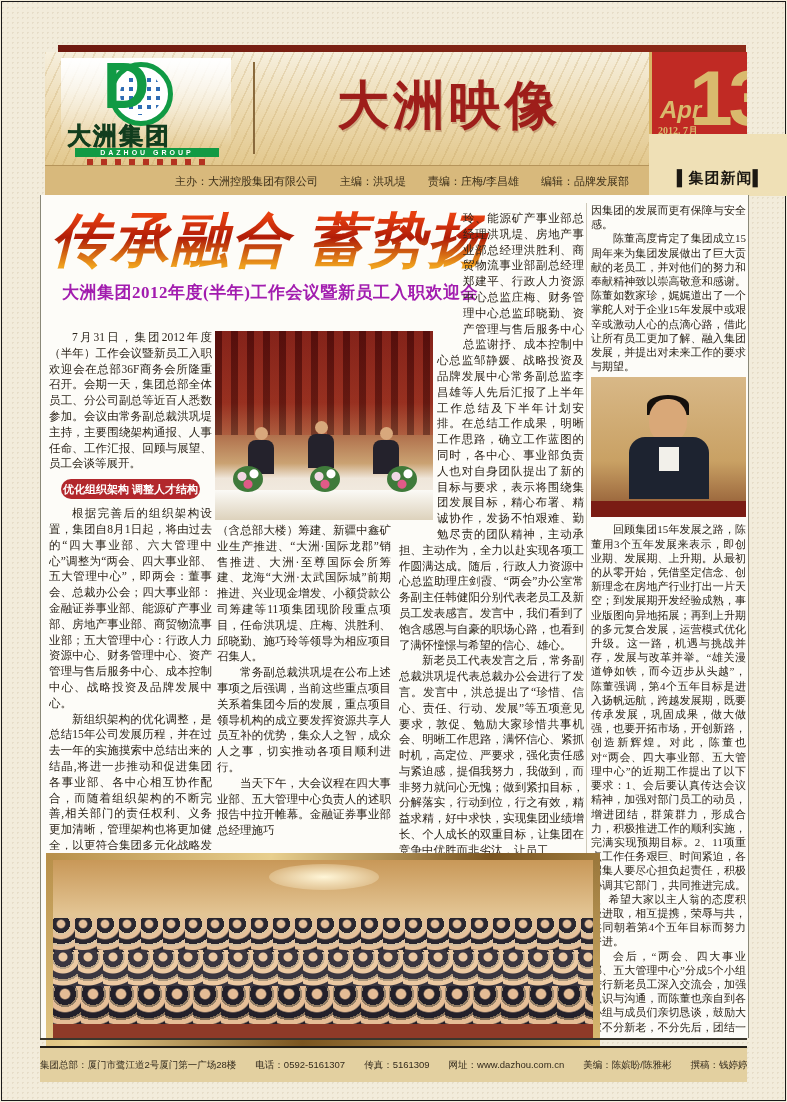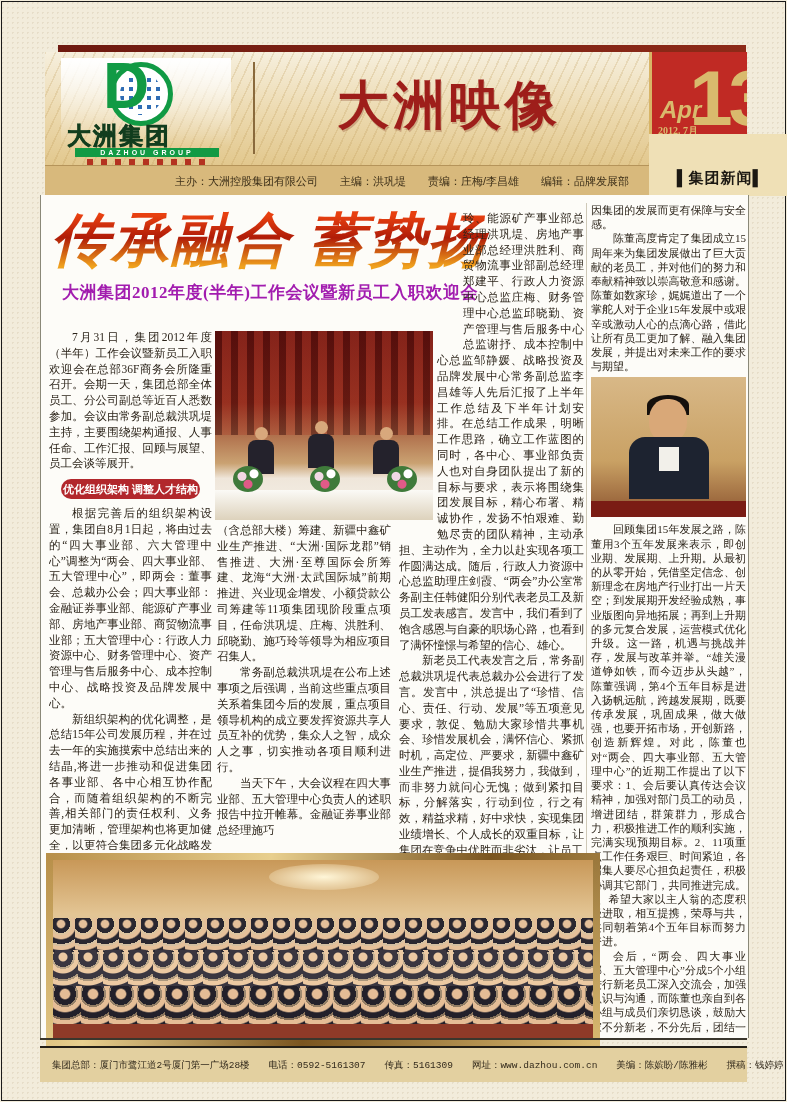--- a/index.html
+++ b/index.html
@@ -94,21 +94,21 @@
   .photo3 .row{position:absolute;left:0;width:100%;}
   .photo3 .r1{top:58px;height:34px;background:repeating-radial-gradient(circle at 8px 6px,#e5c09a 0 3.5px,#2a2730 5px 9px,transparent 9px 11px);background-size:22px 34px;}
   .photo3 .r2{top:90px;height:38px;background:repeating-radial-gradient(circle at 10px 7px,#ecc9a2 0 4px,#3a3640 5px 10px,transparent 10px 12px);background-size:25px 38px;}
   .photo3 .r3{top:126px;height:40px;background:repeating-radial-gradient(circle at 12px 8px,#e5bd96 0 4.5px,#23202a 6px 11px,transparent 11px 13px);background-size:28px 40px;}
   .photo3 .carpet{position:absolute;left:0;bottom:0;width:100%;height:16px;background:#8e3a28;}
 
   
   .footline{position:absolute;left:40px;top:1046px;width:707px;height:2px;background:#241f16;}
   .footer{position:absolute;left:40px;top:1048px;width:707px;height:34px;background:#e3d0a0;}
   .footer-text{position:absolute;left:0;top:11px;width:100%;text-align:center;font-size:9.5px;color:#332a1c;
-               font-family:Liberation Mono, monospace;white-space:nowrap;padding-left:12px;}
+               font-family:Liberation Sans, sans-serif;white-space:nowrap;}
 </style>
 </head>
 <body>
 
 <div class="page">
   <div class="page-border"></div>
 
   <div class="topbar"></div>
   <div class="mast">
     <div class="stripes"></div>
@@ -176,21 +176,21 @@
     <div class="col col2">
       <p style="text-indent:0;">（含总部大楼）筹建、新疆中鑫矿业生产推进、“大洲·国际龙郡”销售推进、大洲·至尊国际会所筹建、龙海“大洲·太武国际城”前期推进、兴业现金增发、小额贷款公司筹建等11项集团现阶段重点项目，任命洪巩堤、庄梅、洪胜利、邱晓勤、施巧玲等领导为相应项目召集人。</p>
       <p>常务副总裁洪巩堤在公布上述事项之后强调，当前这些重点项目关系着集团今后的发展，重点项目领导机构的成立要发挥资源共享人员互补的优势，集众人之智，成众人之事，切实推动各项目顺利进行。</p>
       <p>当天下午，大会议程在四大事业部、五大管理中心负责人的述职报告中拉开帷幕。金融证券事业部总经理施巧</p>
     </div>
 
     <div class="col col3">
       <div class="spacer-headline"></div>
       <div class="spacer-photo"></div>
       <p style="text-indent:0;">玲、能源矿产事业部总经理洪巩堤、房地产事业部总经理洪胜利、商贸物流事业部副总经理郑建平、行政人力资源中心总监庄梅、财务管理中心总监邱晓勤、资产管理与售后服务中心总监谢抒、成本控制中心总监邹静媛、战略投资及品牌发展中心常务副总监李昌雄等人先后汇报了上半年工作总结及下半年计划安排。在总结工作成果，明晰工作思路，确立工作蓝图的同时，各中心、事业部负责人也对自身团队提出了新的目标与要求，表示将围绕集团发展目标，精心布署、精诚协作，发扬不怕艰难、勤勉尽责的团队精神，主动承担、主动作为，全力以赴实现各项工作圆满达成。随后，行政人力资源中心总监助理庄剑霞、“两会”办公室常务副主任韩健阳分别代表老员工及新员工发表感言。发言中，我们看到了饱含感恩与自豪的职场心路，也看到了满怀憧憬与希望的信心、雄心。</p>
-      <p>新老员工代表发言之后，常务副总裁洪巩堤代表总裁办公会进行了发言。发言中，洪总提出了“珍惜、信心、责任、行动、发展”等五项意见要求，敦促、勉励大家珍惜共事机会、珍惜发展机会，满怀信心、紧抓时机，高定位、严要求，新疆中鑫矿业生产推进，提倡我努力，我做到，而非努力就问心无愧；做到紧扣目标，分解落实，行动到位，行之有效，精益求精，好中求快，实现集团业绩增长、个人成长的双重目标，让集团在竞争中优胜而非劣汰，让员工</p>
+      <p>新老员工代表发言之后，常务副总裁洪巩堤代表总裁办公会进行了发言。发言中，洪总提出了“珍惜、信心、责任、行动、发展”等五项意见要求，敦促、勉励大家珍惜共事机会、明晰工作思路，满怀信心、紧抓时机，高定位、严要求，强化责任感与紧迫感，提倡我努力，我做到，而非努力就问心无愧；做到紧扣目标，分解落实，行动到位，行之有效，精益求精，好中求快，实现集团业绩增长、个人成长的双重目标，让集团在竞争中优胜而非劣汰，让员工</p>
     </div>
 
     <div class="col col4">
       <p style="text-indent:0;">因集团的发展而更有保障与安全感。</p>
       <p>陈董高度肯定了集团成立15周年来为集团发展做出了巨大贡献的老员工，并对他们的努力和奉献精神致以崇高敬意和感谢。陈董如数家珍，娓娓道出了一个掌舵人对于企业15年发展中或艰辛或激动人心的点滴心路，借此让所有员工更加了解、融入集团发展，并提出对未来工作的要求与期望。</p>
       <div class="photo2">
         <div class="hair"></div>
         <div class="head2"></div>
         <div class="suit"></div>
         <div class="shirt"></div>

